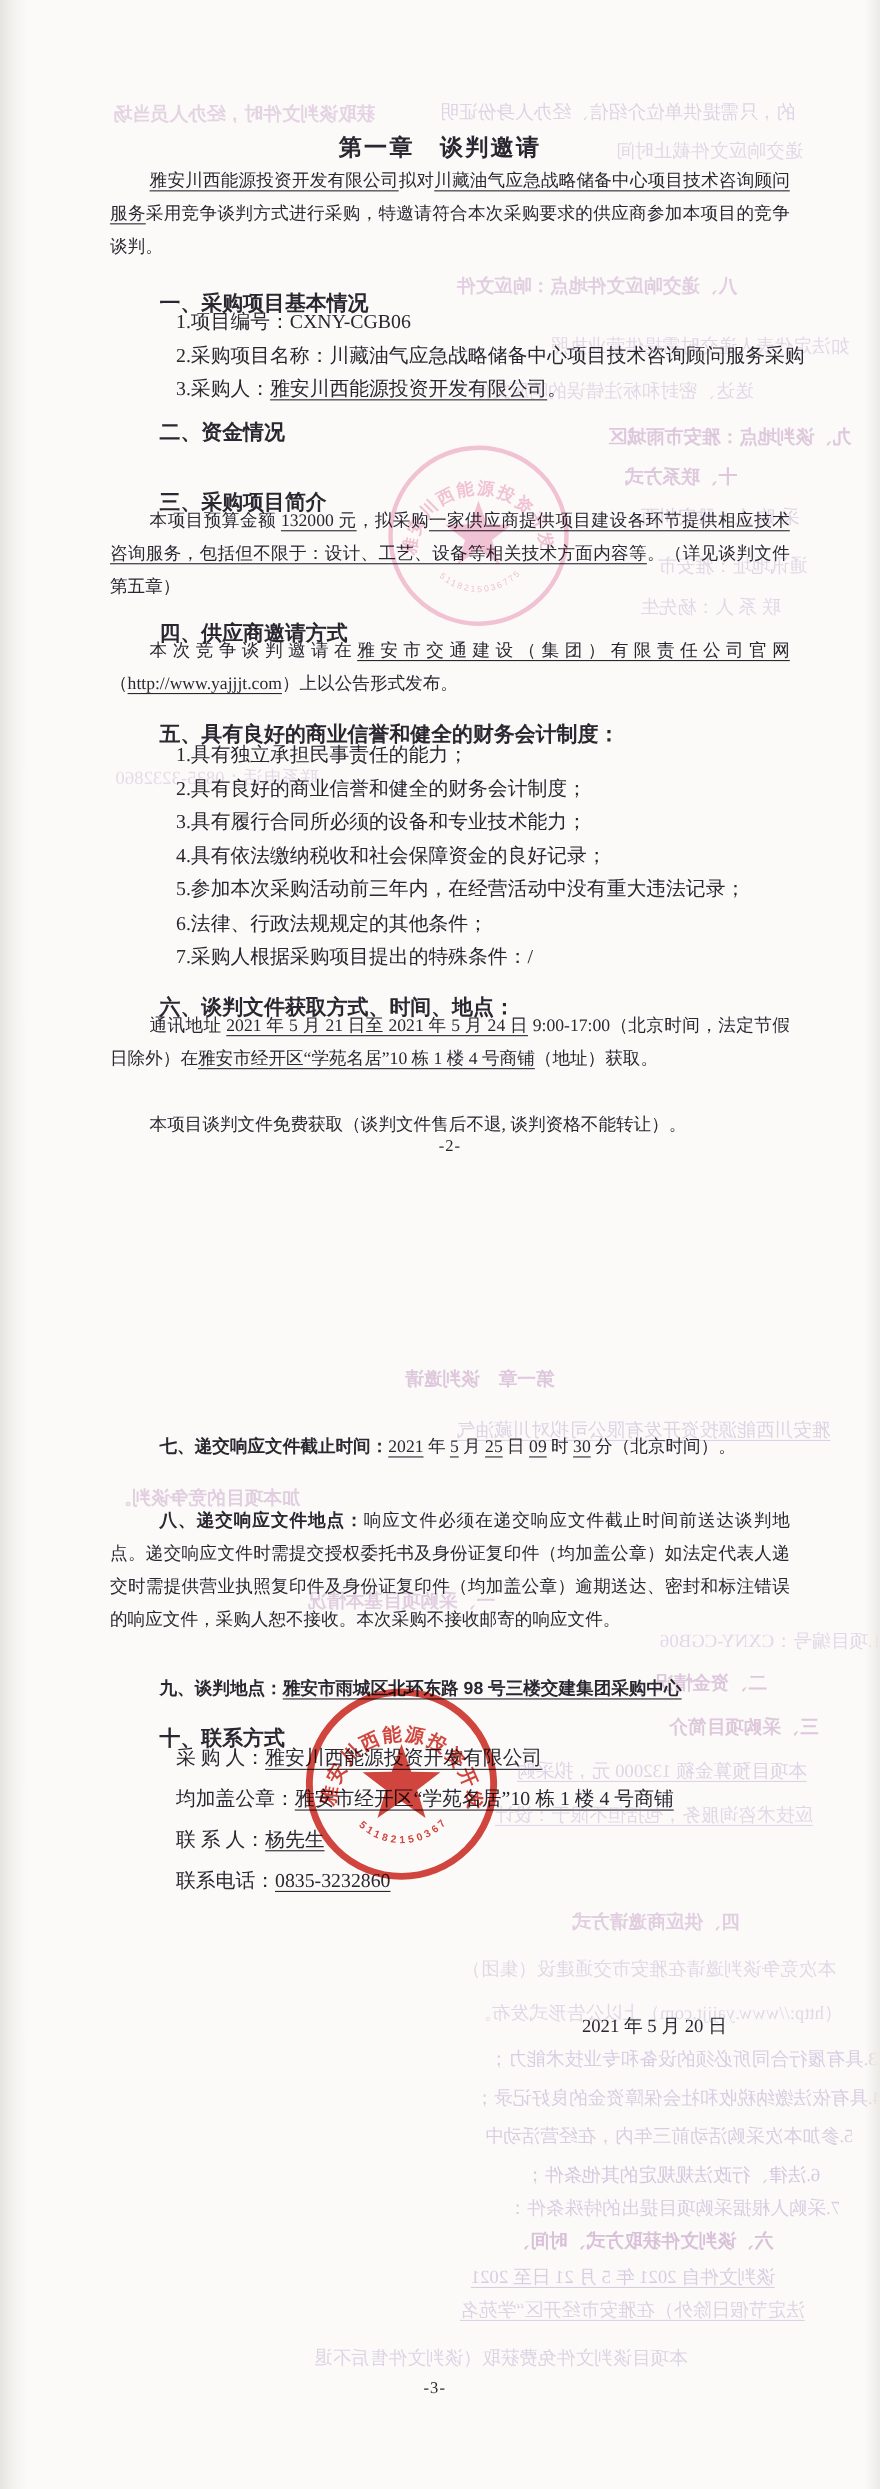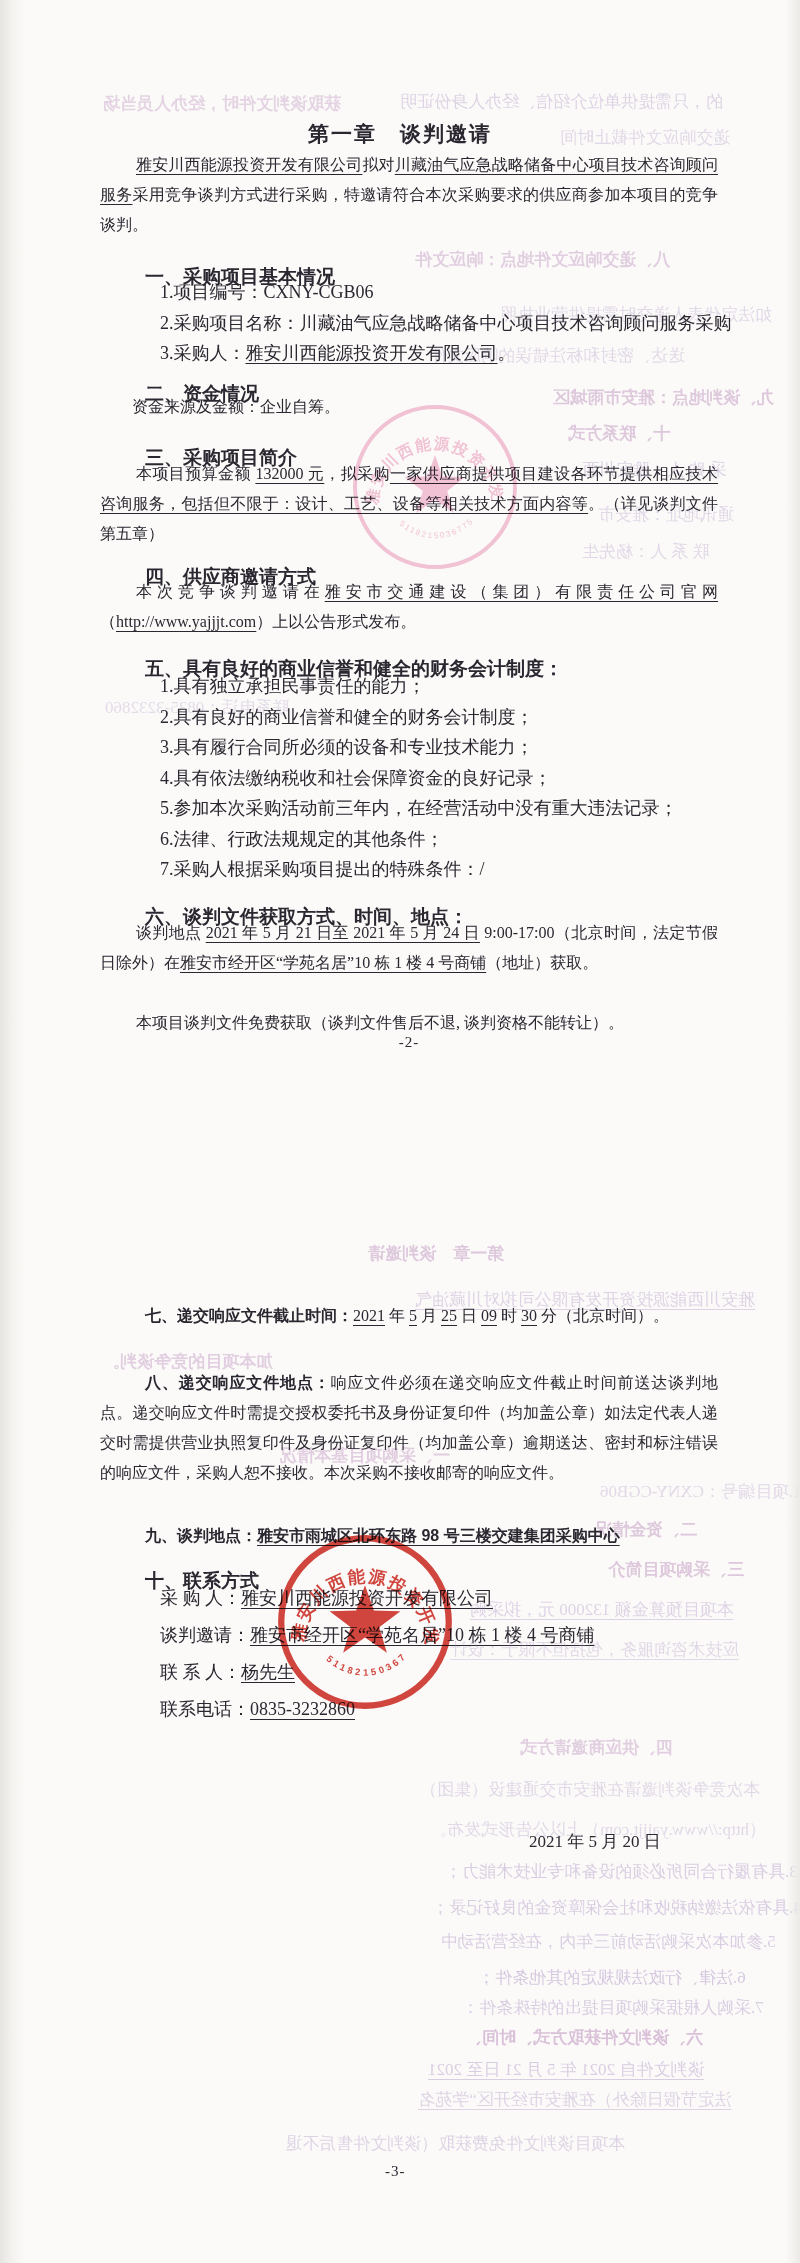--- a/index.html
+++ b/index.html
@@ -93,41 +93,40 @@
   <p class="abs col body-text ind2" style="top:150px;"><span class="u">雅安川西能源投资开发有限公司</span><span>拟对</span><span class="u">川藏油气应急战略储备中心项目技术咨询顾问服务</span><span>采用竞争谈判方式进行采购，特邀请符合本次采购要求的供应商参加本项目的竞争谈判。</span></p>
 
   <h2 class="abs col h" style="top:247px;">一、采购项目基本情况</h2>
   <div class="abs col items" style="top:277px;">
       <p class="item"><span>1.项目编号：CXNY-CGB06</span></p>
       <p class="item"><span>2.采购项目名称：川藏油气应急战略储备中心项目技术咨询顾问服务采购</span></p>
       <p class="item"><span>3.采购人：</span><span class="u">雅安川西能源投资开发有限公司</span><span>。</span></p>
     </div>
 
   <h2 class="abs col h" style="top:364px;">二、资金情况</h2>
-  <p class="abs col body-text" style="top:392px;padding-left:32px;"><span>资金来源及金额：企业自筹。</span></p>
 
   <h2 class="abs col h" style="top:428px;">三、采购项目简介</h2>
   <p class="abs col body-text ind2" style="top:459px;"><span>本项目预算金额 </span><span class="u">132000 元</span><span>，拟采购</span><span class="u">一家供应商提供项目建设各环节提供相应技术咨询服务，包括但不限于：设计、工艺、设备等相关技术方面内容等</span><span>。（详见谈判文件第五章）</span></p>
 
   <h2 class="abs col h" style="top:547px;">四、供应商邀请方式</h2>
   <p class="abs col body-text ind2" style="top:577px;"><span>本次竞争谈判邀请在</span><span class="u">雅安市交通建设（集团）有限责任公司官网</span><span>（</span><span class="u">http://www.yajjjt.com</span><span>）上以公告形式发布。</span></p>
 
   <h2 class="abs col h" style="top:639px;">五、具有良好的商业信誉和健全的财务会计制度：</h2>
   <div class="abs col items" style="top:671px;">
       <p class="item">1.具有独立承担民事责任的能力；</p>
       <p class="item">2.具有良好的商业信誉和健全的财务会计制度；</p>
       <p class="item">3.具有履行合同所必须的设备和专业技术能力；</p>
       <p class="item">4.具有依法缴纳税收和社会保障资金的良好记录；</p>
       <p class="item">5.参加本次采购活动前三年内，在经营活动中没有重大违法记录；</p>
       <p class="item">6.法律、行政法规规定的其他条件；</p>
       <p class="item">7.采购人根据采购项目提出的特殊条件：/</p>
     </div>
 
   <h2 class="abs col h" style="top:887px;">六、谈判文件获取方式、时间、地点：</h2>
-  <p class="abs col body-text ind2" style="top:918px;"><span>谈判地点 </span><span class="u">2021 年 5 月 21 日至 2021 年 5 月 24 日</span><span> 9:00-17:00（北京时间，法定节假日除外）在</span><span class="u">雅安市经开区“学苑名居”10 栋 1 楼 4 号商铺</span><span>（地址）获取。</span></p>
+  <p class="abs col body-text ind2" style="top:918px;"><span>通讯地址 </span><span class="u">2021 年 5 月 21 日至 2021 年 5 月 24 日</span><span> 9:00-17:00（北京时间，法定节假日除外）在</span><span class="u">雅安市经开区“学苑名居”10 栋 1 楼 4 号商铺</span><span>（地址）获取。</span></p>
   <p class="abs col body-text ind2" style="top:1008px;"><span>本项目谈判文件免费获取（谈判文件售后不退, 谈判资格不能转让）。</span></p>
 
   <p class="abs col pagenum" style="top:1034px;text-align:center;">-2-</p>
 
   <svg class="stamp" style="left:350px;top:402px;opacity:0.5;" width="170" height="170" viewBox="0 0 170 170">
     <defs>
       <path id="arcTop1" d="M 27,105 A 58,58 0 1 1 143,105" fill="none"></path>
       <path id="arcBot1" d="M 45,118 A 53,53 0 0 0 125,118" fill="none"></path>
     </defs>
     <circle cx="85" cy="85" r="80" fill="none" stroke="#ea8db6" stroke-width="4"></circle>
@@ -144,21 +143,21 @@
   <p class="abs col body-text ind45" style="top:1301px;"><span class="b">七、递交响应文件截止时间：</span><span class="u">2021</span><span> 年 </span><span class="u">5</span><span> 月 </span><span class="u">25</span><span> 日 </span><span class="u">09</span><span> 时 </span><span class="u">30</span><span> 分（北京时间）。</span></p>
 
   <p class="abs col body-text ind45" style="top:1368px;"><span class="b">八、递交响应文件地点：</span><span>响应文件必须在递交响应文件截止时间前送达谈判地点。递交响应文件时需提交授权委托书及身份证复印件（均加盖公章）如法定代表人递交时需提供营业执照复印件及身份证复印件（均加盖公章）逾期送达、密封和标注错误的响应文件，采购人恕不接收。本次采购不接收邮寄的响应文件。</span></p>
 
   <p class="abs col body-text ind45" style="top:1521px;white-space:nowrap;"><span class="b">九、谈判地点：</span><span class="u b">雅安市雨城区北环东路 98 号三楼交建集团采购中心</span></p>
 
   <h2 class="abs col h" style="top:1551px;">十、联系方式</h2>
 
   <div class="abs col" style="top:1583px;">
       <p class="contact-row"><span>采 购 人：</span><span class="u">雅安川西能源投资开发有限公司</span></p>
-      <p class="contact-row"><span>谈判邀请：</span><span class="u">雅安市经开区“学苑名居”10 栋 1 楼 4 号商铺</span></p>
+      <p class="contact-row"><span>均加盖公章：</span><span class="u">雅安市经开区“学苑名居”10 栋 1 楼 4 号商铺</span></p>
       <p class="contact-row"><span>联 系 人：</span><span class="u">杨先生</span></p>
       <p class="contact-row"><span>联系电话：</span><span class="u">0835-3232860</span></p>
     </div>
 
   <p class="abs date-line" style="top:1830px;left:529px;">2021 年 5 月 20 日</p>
 
   <p class="abs pagenum" style="top:2163px;left:385px;">-3-</p>
 
   <svg class="stamp" style="left:276px;top:1533px;opacity:0.92;" width="178" height="178" viewBox="0 0 170 170">
     <defs>

